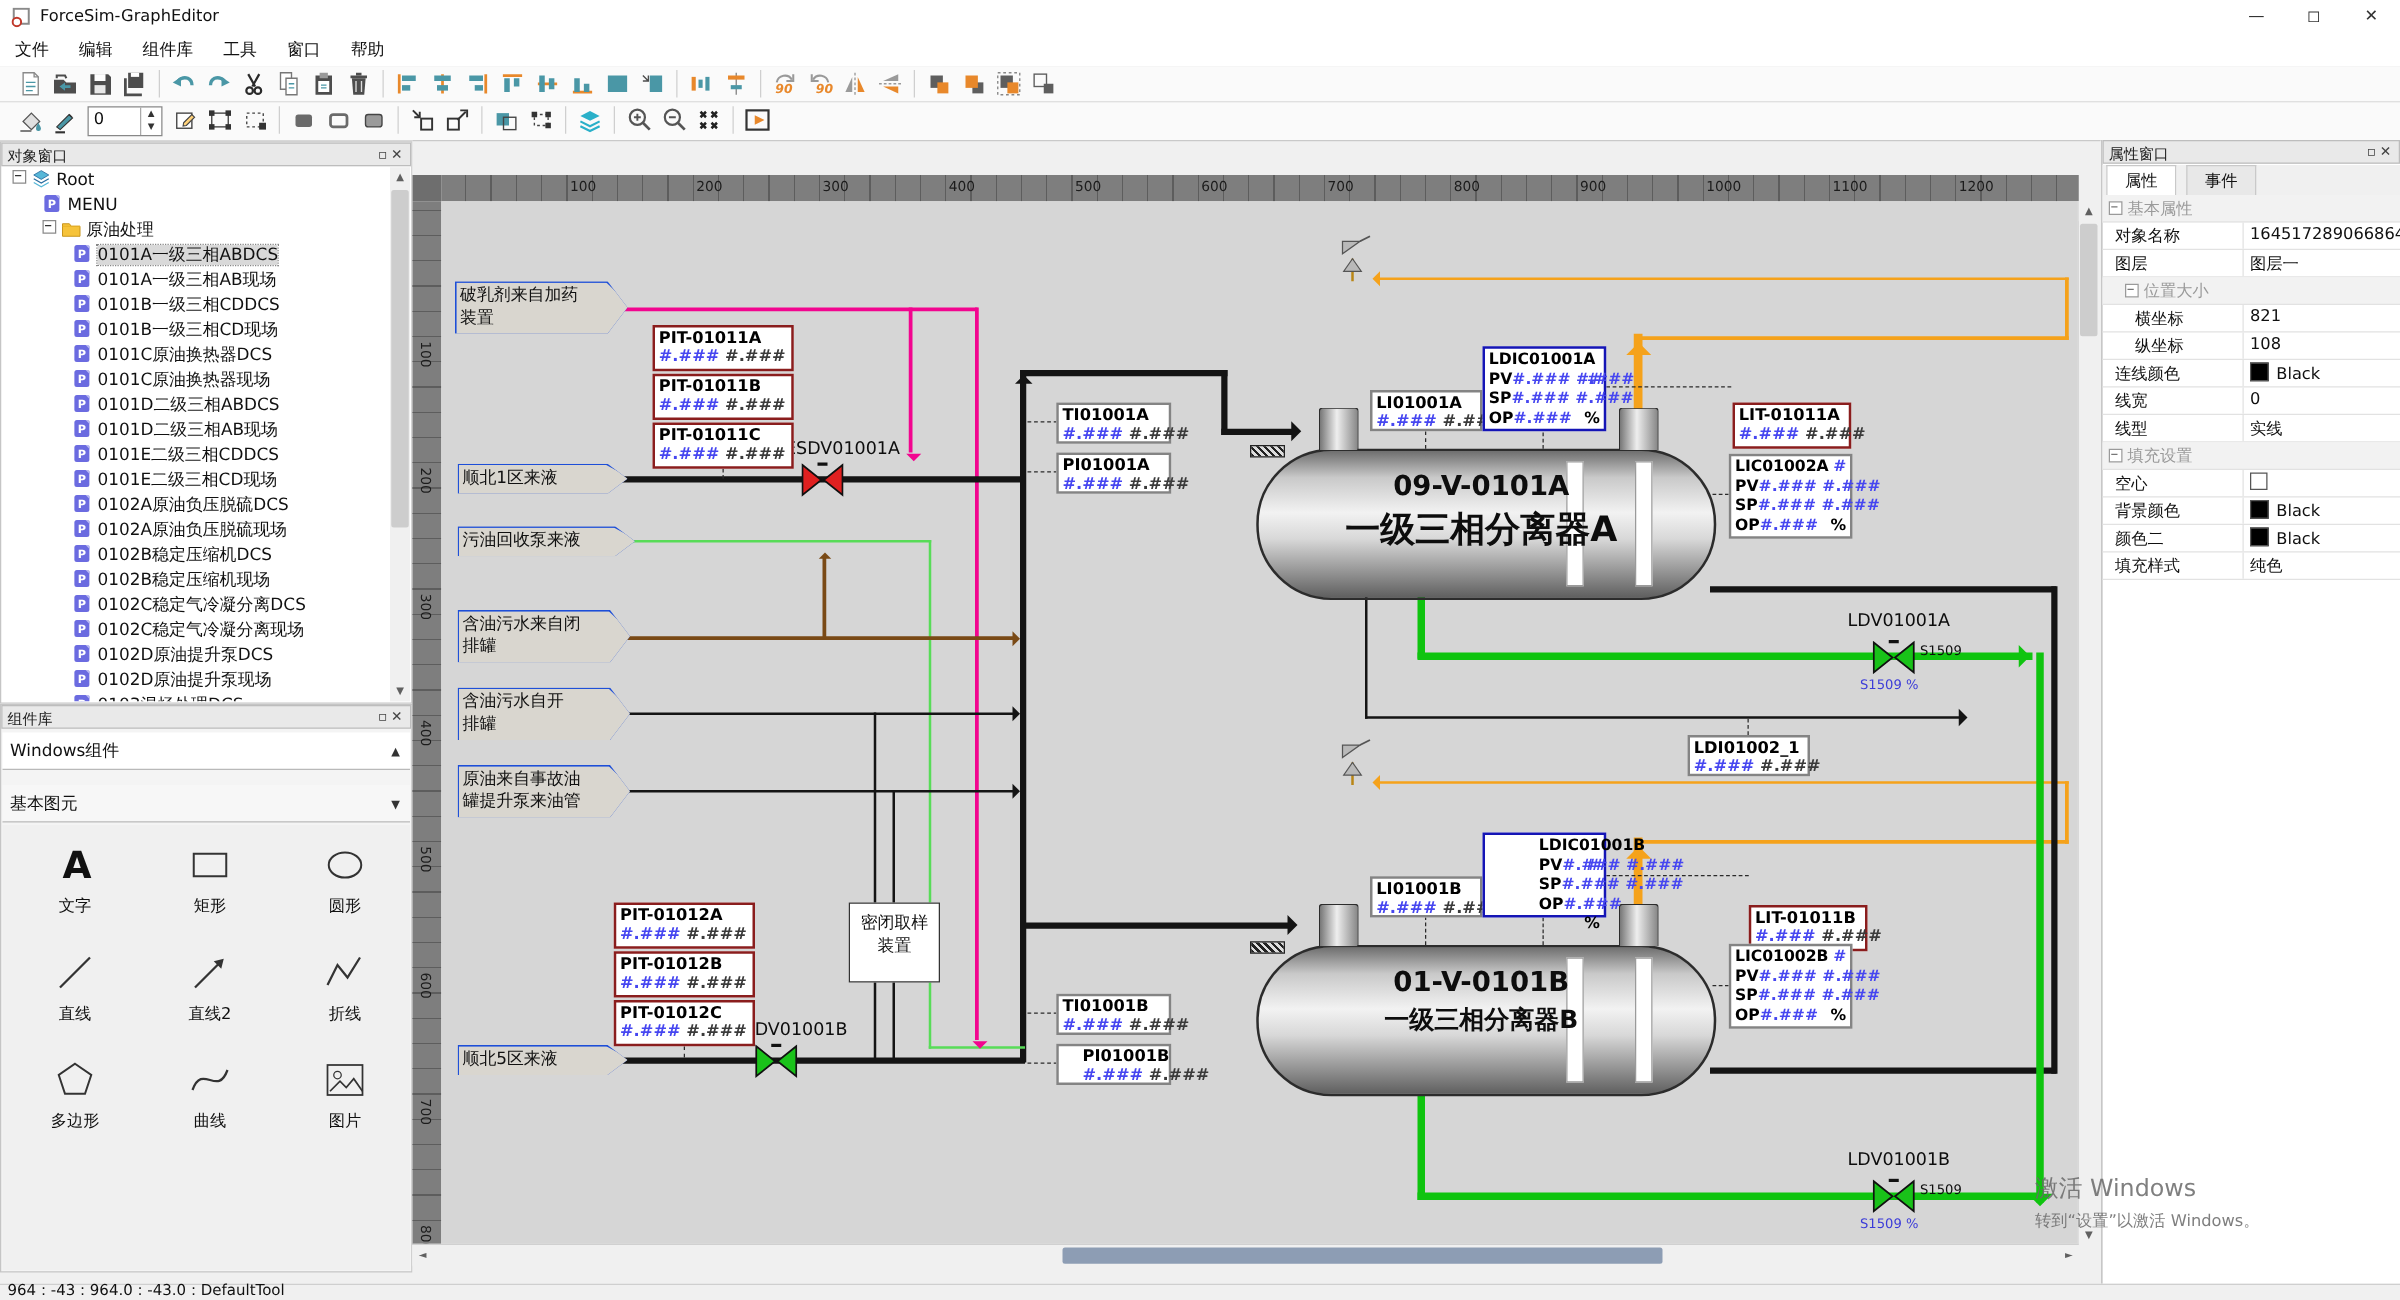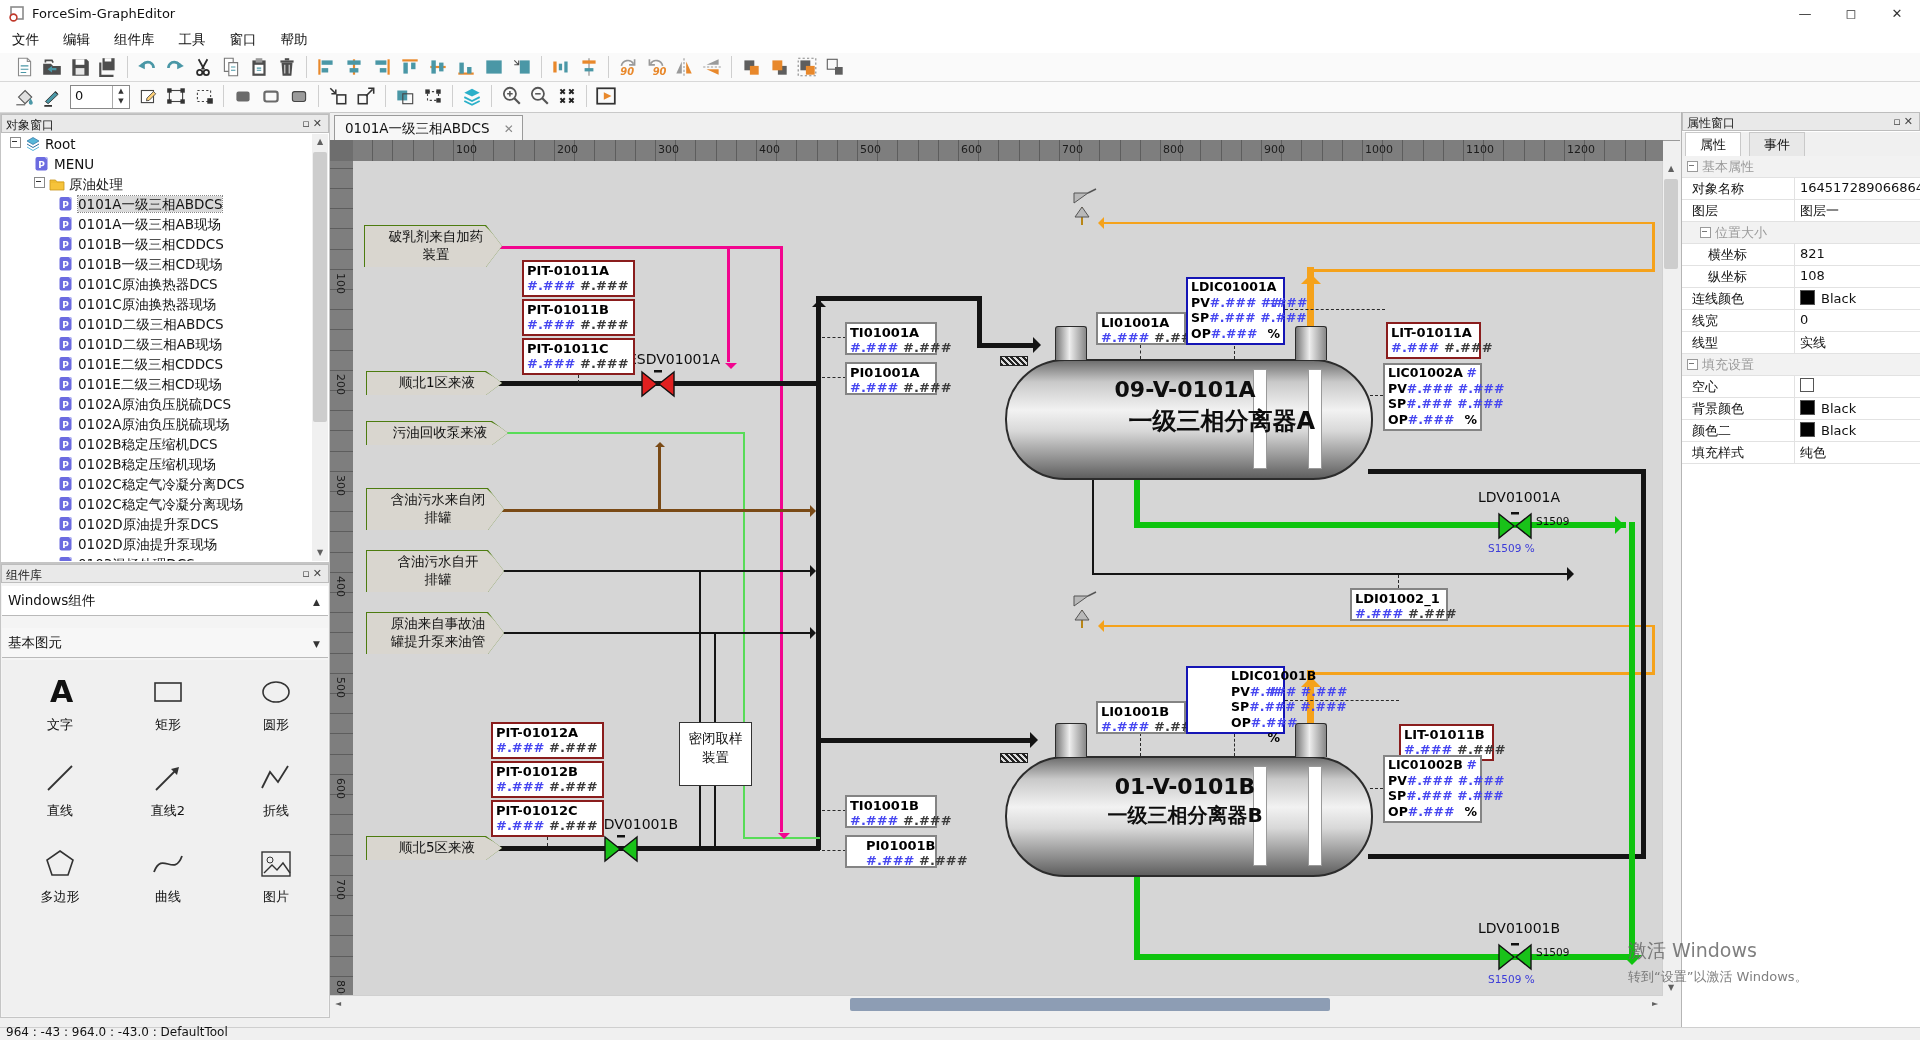--- a/index.html
+++ b/index.html
@@ -56,21 +56,21 @@
   .vr-num{position:absolute;left:4px;font-size:11px;color:#1c1c1c;writing-mode:vertical-rl;}
   #diagram{position:absolute;left:23px;top:48px;right:17px;bottom:32px;background:#d6d6d6;overflow:hidden;}
   #vscroll{position:absolute;right:0;top:48px;width:17px;bottom:32px;background:#f0f0f0;border-left:1px solid #d0d0d0;}
   #hscroll{position:absolute;left:0;bottom:15px;right:17px;height:17px;background:#f0f0f0;border-top:1px solid #d0d0d0;}
   .hs-thumb{position:absolute;top:2px;height:13px;background:#8d9db4;border-radius:2px;}
   
   .seg{position:absolute;}
   .dash-v{position:absolute;width:0;border-left:1px dashed #2a2a2a;}
   .dash-h{position:absolute;height:0;border-top:1px dashed #2a2a2a;}
   .arrow{position:absolute;width:0;height:0;border:solid transparent;}
-  .flag{position:absolute;background:#4d7c0f;text-align:center;}
+  .flag{position:absolute;background:#1d4ed8;}
   .flag-in{position:absolute;left:1px;top:1px;background:#d9d6cf;font-size:13.5px;color:#111;padding:1px 3px;line-height:18px;}
   .inst{position:absolute;background:#fff;box-sizing:border-box;font-weight:bold;}
   .inst.red{border:2px solid #8a1d1d;}
   .inst.gray{border:2px solid #848484;box-shadow:1px 1px 0 #fff inset;}
   .inst.blue{border:2px solid #1515b5;box-shadow:0 0 0 1px #9db if inset;}
   .inst .nm{font-size:13px;color:#000;padding:1px 3px 0;white-space:nowrap;}
   .inst .vals{font-size:13px;padding:0 3px;white-space:nowrap;}
   .vb{color:#4646f0;} .vg{color:#3a3a3a;} .vk{color:#000;}
   .crow{font-size:12.5px;line-height:15.5px;padding:0 3px;white-space:nowrap;color:#000;}
   .vessel{position:absolute;border:2px solid #2c2c2c;border-radius:60px;
@@ -467,26 +467,20 @@
       <div class="comp-item" style="left: 224px; top: 186px;"><svg viewBox="0 0 36 36">
           <rect x="4" y="6" width="28" height="24" fill="none" stroke="#333" stroke-width="1.4"></rect>
           <circle cx="12" cy="14" r="3" fill="none" stroke="#333"></circle>
           <path d="M6 27l8-8 5 5 6-7 7 10" fill="none" stroke="#333" stroke-width="1.4"></path>
         </svg>
     <div class="comp-label">图片</div></div>
     </div>
 </div>
 
 <div id="canvas-region">
-  <div id="tabbar">
-    <div id="tab-active">
-      <span>0101A一级三相ABDCS</span>
-      <span id="tab-close">✕</span>
-    </div>
-  </div>
   <div id="ruler-corner"></div>
   <div id="hruler">
       <span class="hr-num" style="left: 103px;">100</span>
       <span class="hr-num" style="left: 204px;">200</span>
       <span class="hr-num" style="left: 305px;">300</span>
       <span class="hr-num" style="left: 406px;">400</span>
       <span class="hr-num" style="left: 507px;">500</span>
       <span class="hr-num" style="left: 608px;">600</span>
       <span class="hr-num" style="left: 709px;">700</span>
       <span class="hr-num" style="left: 810px;">800</span>
@@ -613,21 +607,21 @@
           <div>顺北5区来液</div>
         </div>
       </div>
       <div class="vessel" style="left: 652px; top: 198px; width: 364px; height: 117px;"></div>
       <div class="nozzle" style="left: 702px; top: 165px; width: 30px; height: 33px;"></div>
       <div class="nozzle" style="left: 942px; top: 165px; width: 30px; height: 33px;"></div>
       <div class="vstrip" style="left: 900px; top: 208px; width: 12px; height: 98px;"></div>
       <div class="vstrip" style="left: 955px; top: 208px; width: 12px; height: 98px;"></div>
       <div class="vhatch" style="left: 647px; top: 195px; width: 26px; height: 8px;"></div>
       <div class="vtitle" style="left: 712px; top: 216px; width: 240px; font-size: 22px;">09-V-0101A</div>
-      <div class="vtitle" style="left: 702px; top: 244px; width: 260px; font-size: 24px; text-align: right;">一级三相分离器A</div>
+      <div class="vtitle" style="left: 702px; top: 244px; width: 260px; font-size: 28px;">一级三相分离器A</div>
       <div class="vessel" style="left: 652px; top: 595px; width: 364px; height: 117px;"></div>
       <div class="nozzle" style="left: 702px; top: 562px; width: 30px; height: 33px;"></div>
       <div class="nozzle" style="left: 942px; top: 562px; width: 30px; height: 33px;"></div>
       <div class="vstrip" style="left: 900px; top: 605px; width: 12px; height: 98px;"></div>
       <div class="vstrip" style="left: 955px; top: 605px; width: 12px; height: 98px;"></div>
       <div class="vhatch" style="left: 647px; top: 592px; width: 26px; height: 8px;"></div>
       <div class="vtitle" style="left: 712px; top: 613px; width: 240px; font-size: 22px;">01-V-0101B</div>
       <div class="vtitle" style="left: 702px; top: 641px; width: 260px; font-size: 20px;">一级三相分离器B</div>
       <div class="abs" style="left: 709px; top: 26px;"><svg width="40" height="40" viewBox="0 0 40 40">
     <path d="M20 20V38" stroke="#b98616" stroke-width="2"></path>

